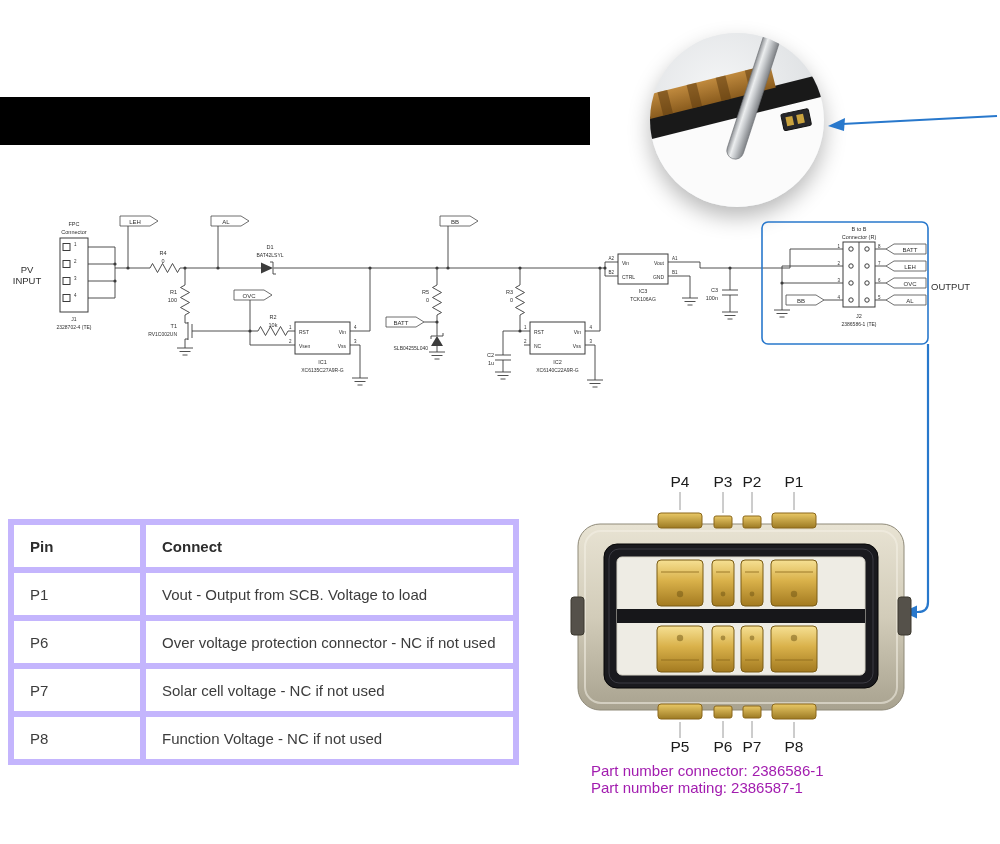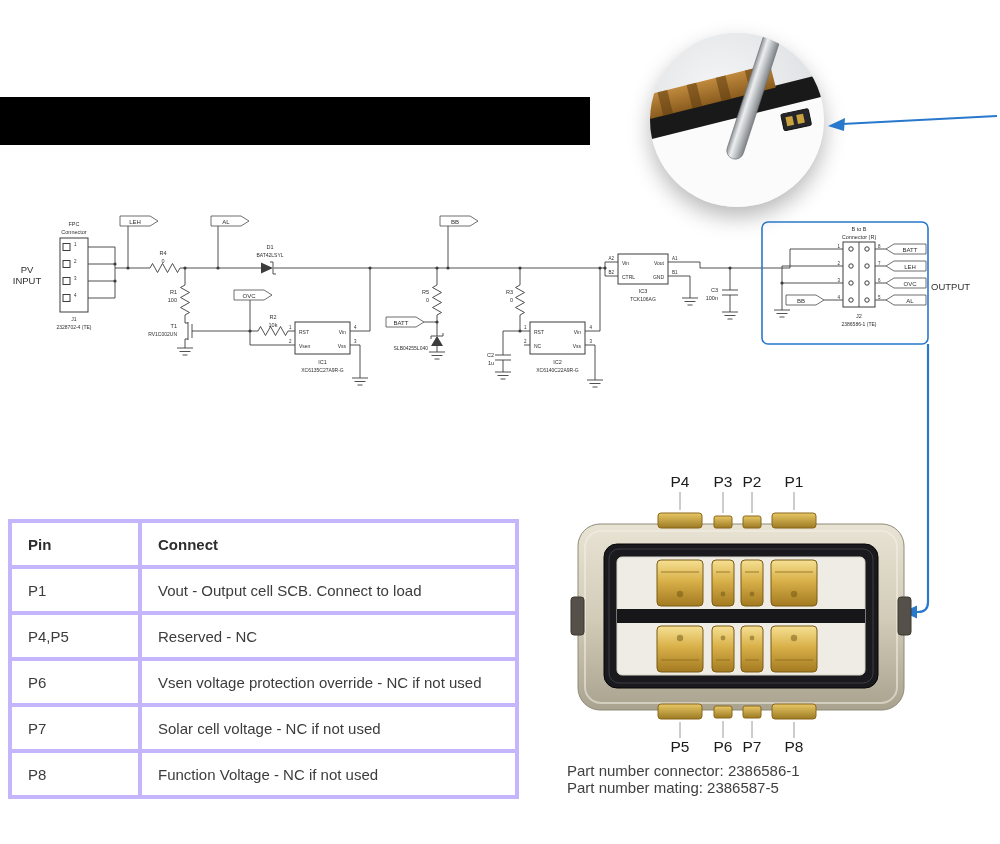--- a/index.html
+++ b/index.html
@@ -4,25 +4,25 @@
 <style>
   html,body{margin:0;padding:0;background:#fff}
   .page{position:relative;width:1000px;height:844px;background:#ffffff;overflow:hidden;
         font-family:"Liberation Sans","DejaVu Sans",sans-serif;}
   .redact-bar{position:absolute;left:0;top:97px;width:590px;height:48px;background:#000;}
   .photo{position:absolute;left:650px;top:33px;width:174px;height:174px;border-radius:50%;
          overflow:hidden;background:#e9ebed;box-shadow:0 10px 22px rgba(0,0,0,.28);}
   .overlay{position:absolute;left:0;top:0;pointer-events:none;}
   .pin-table{position:absolute;left:8px;top:519px;width:511px;border-collapse:collapse;
              font-size:15px;color:#3c3c3c;}
-  .pin-table th,.pin-table td{border:4px solid #c4b5fd;height:42px;padding:0 10px 0 16px;
+  .pin-table th,.pin-table td{border:6px solid #c4b5fd;height:42px;padding:0 10px 0 16px;
              text-align:left;vertical-align:middle;font-weight:normal;}
   .pin-table th{font-weight:bold;color:#2d2d2d;}
   .pin-table .col-pin{width:100px;}
-  .part-info{position:absolute;left:567px;top:762px;font-size:15px;line-height:17px;color:#404040;}
+  .part-info{position:absolute;left:591px;top:762px;font-size:15px;line-height:17px;color:#a21caf;}
   .part-info div{white-space:nowrap;}
   svg text{font-family:"Liberation Sans","DejaVu Sans",sans-serif;fill:#2f2f2f;}
   .t45{font-size:4.5px}.t5{font-size:5px}.t55{font-size:5.5px}.t6{font-size:6px}
   .t9{font-size:9.5px}.t15{font-size:15.5px;fill:#1c1c1c}
   .w{stroke:#3c3c3c;stroke-width:.9;fill:none}
   .w2{stroke:#3c3c3c;stroke-width:1;fill:#fff}
   .tag{stroke:#4a4a4a;stroke-width:.8;fill:#fff}
   .blue{stroke:#2878cc;fill:none}
 </style>
 </head>
@@ -348,39 +348,35 @@
   </svg>
 
   <table class="pin-table">
     <tbody>
         <tr>
       <th class="col-pin">Pin</th>
       <th>Connect</th>
     </tr>
     <tr>
       <td>P1</td>
-      <td>Vout - Output cell SCB. Connect to load</td>
-    </tr>
-    <tr>
-      <td>P4,P5</td>
-      <td>Reserved - NC</td>
+      <td>Vout - Output from SCB. Voltage to load</td>
     </tr>
     <tr>
       <td>P6</td>
-      <td>Vsen voltage protection override - NC if not used</td>
+      <td>Over voltage protection connector - NC if not used</td>
     </tr>
     <tr>
       <td>P7</td>
       <td>Solar cell voltage - NC if not used</td>
     </tr>
     <tr>
       <td>P8</td>
       <td>Function Voltage - NC if not used</td>
     </tr>
   </tbody>
     </table>
 
   <div class="part-info">
     <div>Part number connector: 2386586-1</div>
-    <div>Part number mating: 2386587-5</div>
+    <div>Part number mating: 2386587-1</div>
   </div>
 
 </div>
 
 </body></html>

